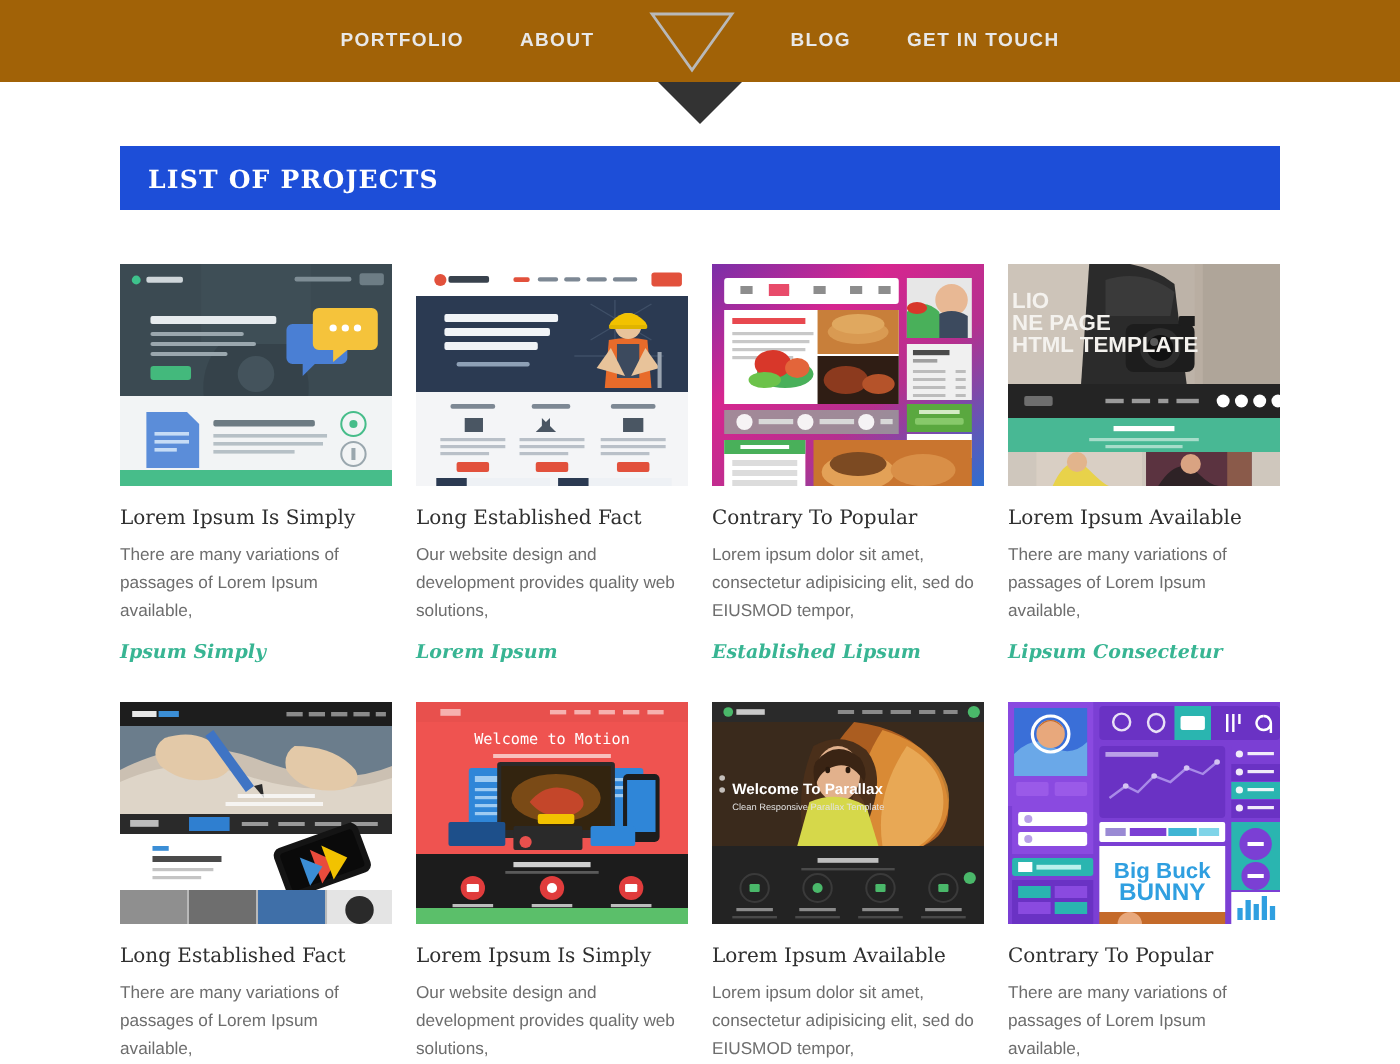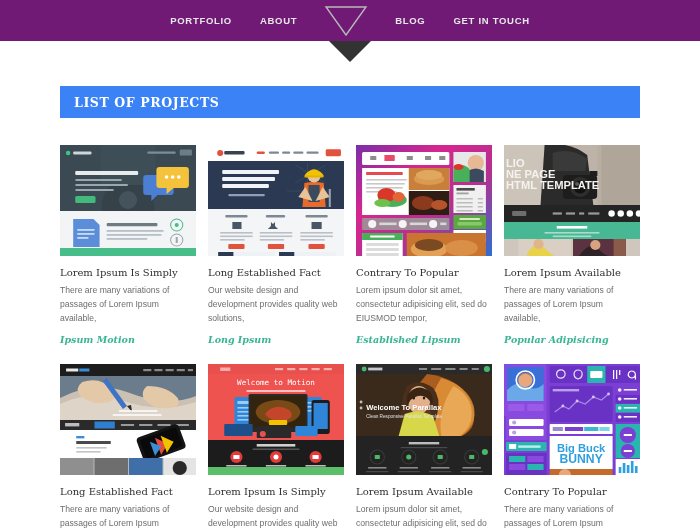--- a/index.html
+++ b/index.html
@@ -9,21 +9,21 @@
     width: 700px; height: 532px;
     background: #ffffff;
     font-family: "Liberation Sans", sans-serif;
     overflow: hidden;
     position: relative;
   }
 
   
   .navbar {
     height: 41px;
-    background: #701a75;
+    background: #a16207;
     display: flex;
     align-items: center;
     justify-content: center;
     position: relative;
   }
   .nav-list { display: flex; align-items: center; gap: 0; }
   .nav-item {
     color: #e8e8e8;
     font-size: 9.5px;
     letter-spacing: 0.7px;
@@ -49,23 +49,23 @@
     width: 0; height: 0;
     border-left: 21px solid transparent;
     border-right: 21px solid transparent;
     border-top: 21px solid #333333;
     z-index: 4;
   }
 
   
   .page { padding: 0 60px; }
   .banner {
-    margin-top: 45px;
+    margin-top: 32px;
     height: 32px;
-    background: #3b82f6;
+    background: #1d4ed8;
     display: flex;
     align-items: center;
     padding-left: 14px;
   }
   .banner-title {
     color: #ffffff;
     font-family: "DejaVu Serif", serif;
     font-weight: 700;
     font-size: 12.5px;
     letter-spacing: 0.6px;
@@ -179,21 +179,21 @@
           <rect x="46" y="93" width="40" height="1.8" fill="#b6c0c6"></rect>
           <circle cx="115" cy="80" r="6" fill="none" stroke="#47bd8a" stroke-width="1"></circle>
           <circle cx="115" cy="80" r="2" fill="#47bd8a"></circle>
           <circle cx="115" cy="95" r="6" fill="none" stroke="#9aa7ae" stroke-width="1"></circle>
           <rect x="114" y="92" width="2" height="6" fill="#9aa7ae"></rect>
           <rect x="0" y="103" width="134" height="8" fill="#47bd8a"></rect>
         </svg>
       </div>
       <div class="card-title">Lorem Ipsum Is Simply</div>
       <div class="card-desc">There are many variations of passages of Lorem Ipsum available,</div>
-      <div class="card-link">Ipsum Motion</div>
+      <div class="card-link">Ipsum Simply</div>
     </div>
 
     <div class="card">
       <div class="thumb">
         <svg viewBox="0 0 134 111" preserveAspectRatio="none">
           <rect width="134" height="111" fill="#f4f5f7"></rect>
           <rect x="0" y="0" width="134" height="16" fill="#ffffff"></rect>
           <circle cx="12" cy="8" r="3" fill="#e2513c"></circle>
           <rect x="16" y="6" width="20" height="3.4" rx="1" fill="#39424d"></rect>
           <rect x="48" y="6.6" width="8" height="2.4" rx="1" fill="#e2513c"></rect>
@@ -246,21 +246,21 @@
           <rect x="59" y="99" width="16" height="5" rx="1" fill="#e2513c"></rect>
           <rect x="99" y="99" width="16" height="5" rx="1" fill="#e2513c"></rect>
           <rect x="10" y="107" width="56" height="14" fill="#eef1f5"></rect>
           <rect x="10" y="107" width="15" height="14" fill="#2b3a52"></rect>
           <rect x="70" y="107" width="56" height="14" fill="#eef1f5"></rect>
           <rect x="70" y="107" width="15" height="14" fill="#2b3a52"></rect>
         </svg>
       </div>
       <div class="card-title">Long Established Fact</div>
       <div class="card-desc">Our website design and development provides quality web solutions,</div>
-      <div class="card-link">Long Ipsum</div>
+      <div class="card-link">Lorem Ipsum</div>
     </div>
 
     <div class="card">
       <div class="thumb">
         <svg viewBox="0 0 134 111" preserveAspectRatio="none">
           <defs>
             <linearGradient id="g3" x1="0" y1="0" x2="1" y2="1">
               <stop offset="0%" stop-color="#7b2fa8"></stop>
               <stop offset="32%" stop-color="#d6268f"></stop>
               <stop offset="62%" stop-color="#b5308f"></stop>
@@ -395,21 +395,21 @@
           <path d="M22 111 q8 -18 18 -8 q8 8 10 8 z" fill="#e8d24a"></path>
           <circle cx="34" cy="99" r="5" fill="#e2b48c"></circle>
           <rect x="68" y="94" width="52" height="17" fill="#5b3340"></rect>
           <path d="M74 111 q10 -16 20 -6 q6 6 10 6 z" fill="#2e2226"></path>
           <circle cx="90" cy="100" r="5" fill="#d9a382"></circle>
           <rect x="108" y="94" width="12" height="17" fill="#8a5a4a"></rect>
         </svg>
       </div>
       <div class="card-title">Lorem Ipsum Available</div>
       <div class="card-desc">There are many variations of passages of Lorem Ipsum available,</div>
-      <div class="card-link">Popular Adipisicing</div>
+      <div class="card-link">Lipsum Consectetur</div>
     </div>
 
     <div class="card">
       <div class="thumb">
         <svg viewBox="0 0 134 111" preserveAspectRatio="none">
           <rect width="134" height="111" fill="#ffffff"></rect>
           <rect x="0" y="0" width="134" height="12" fill="#1d1d1d"></rect>
           <rect x="6" y="4.5" width="12" height="3" fill="#e8e8e8"></rect>
           <rect x="19" y="4.5" width="10" height="3" fill="#3b8ed6"></rect>
           <g fill="#8a8a8a">

